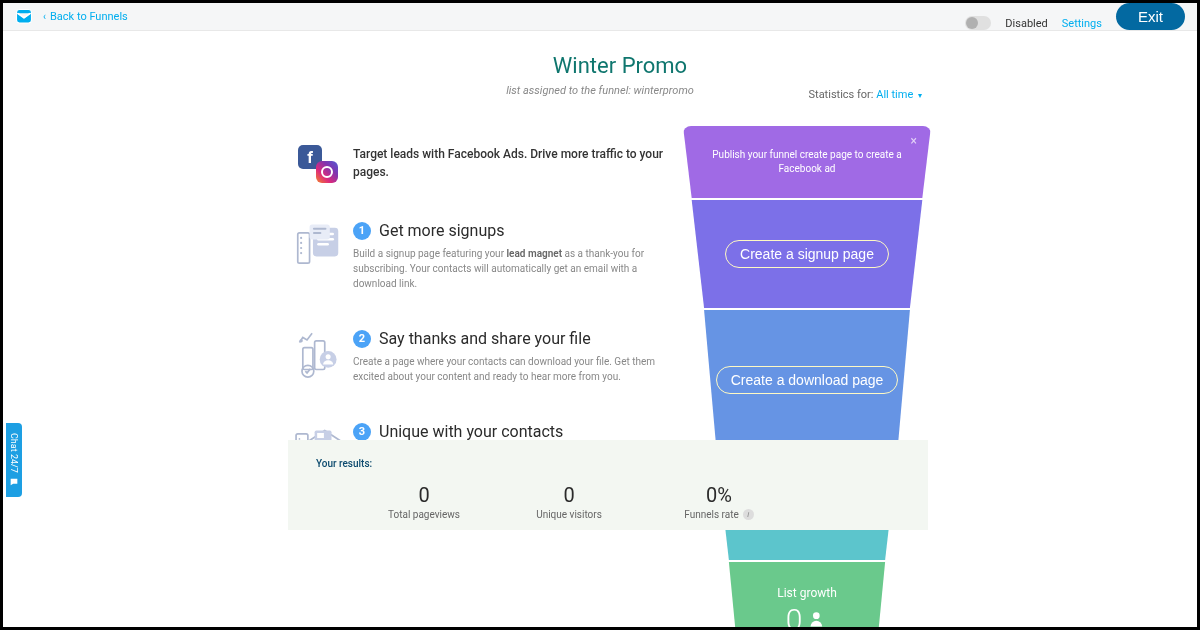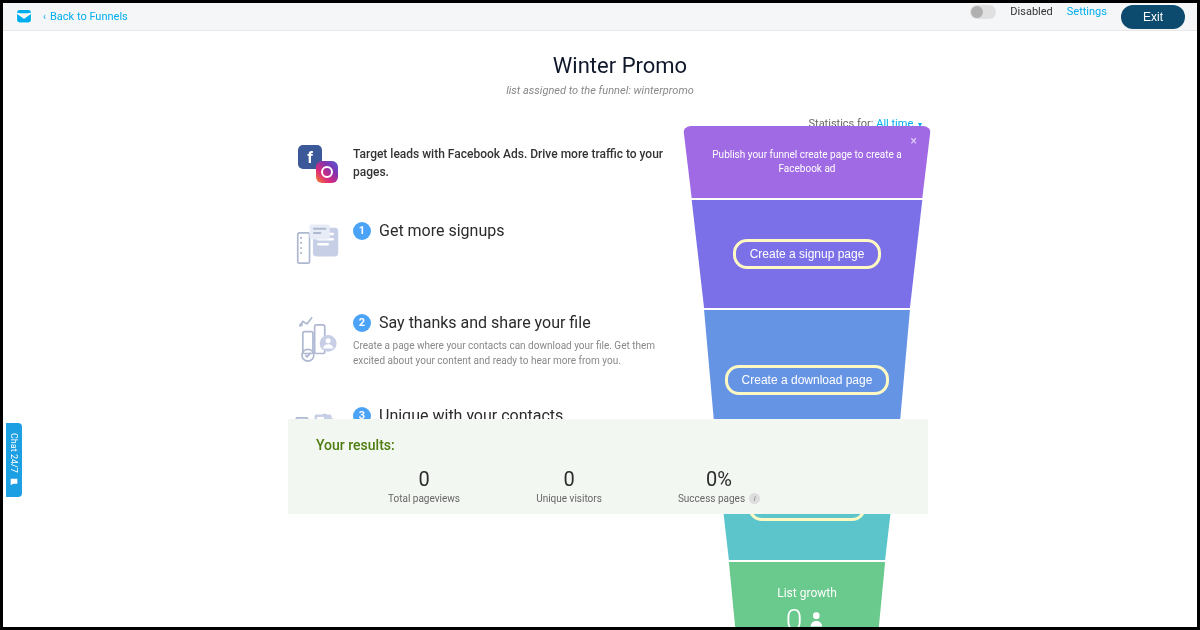--- a/index.html
+++ b/index.html
@@ -4,33 +4,33 @@
 <style>
 * { margin: 0; padding: 0; box-sizing: border-box; }
 body { font-family: -apple-system, BlinkMacSystemFont, "Segoe UI", Roboto, Helvetica, Arial, sans-serif; background: #fff; width: 1200px; height: 630px; overflow: hidden; position: relative; border: 3px solid #000; }
 
 
 .topbar { height: 28px; background: #f5f6f7; display: flex; align-items: center; padding: 0 12px; border-bottom: 1px solid #e8e8e8; }
 .topbar-left { display: flex; align-items: center; gap: 10px; }
 .logo { width: 18px; height: 18px; }
 .back-link { color: #00aeef; font-size: 11px; display: flex; align-items: center; gap: 4px; cursor: pointer; }
 .back-link .chev { font-size: 10px; }
-.topbar-right { margin-left: auto; display: flex; align-items: flex-start; gap: 14px; }
+.topbar-right { margin-left: auto; display: flex; align-items: flex-end; gap: 14px; }
 .toggle { width: 26px; height: 14px; background: #e0e0e0; border-radius: 10px; position: relative; }
 .toggle .knob { width: 12px; height: 12px; background: #b0b0b0; border-radius: 50%; position: absolute; top: 1px; left: 1px; }
 .disabled-label { font-size: 11px; color: #333; }
 .settings-link { color: #00aeef; font-size: 11px; cursor: pointer; }
-.exit-btn { background: #0c4a6e; color: #fff; border: none; border-radius: 14px; padding: 5px 22px; font-size: 12px; cursor: pointer; }
+.exit-btn { background: #0369a1; color: #fff; border: none; border-radius: 14px; padding: 5px 22px; font-size: 15px; cursor: pointer; }
 
 
 .content { padding: 22px 0 0 0; position: relative; }
-.title { text-align: center; font-size: 22px; color: #0f172a; font-weight: 400; padding-left: 40px; }
+.title { text-align: center; font-size: 22px; color: #0f766e; font-weight: 400; padding-left: 40px; }
 .subtitle { text-align: center; font-size: 11px; color: #888; margin-top: 6px; font-style: italic; }
 
-.stats-for { position: absolute; right: 275px; top: 86px; font-size: 11px; color: #666; }
+.stats-for { position: absolute; right: 275px; top: 57px; font-size: 11px; color: #666; }
 .stats-for .alltime { color: #00aeef; cursor: pointer; }
 .stats-for .caret { color: #00aeef; font-size: 8px; margin-left: 2px; }
 
 .main-area { display: flex; padding: 0 0 0 280px; margin-top: 48px; }
 .left-col { width: 400px; }
 .step { display: flex; margin-bottom: 38px; }
 .step-icon { width: 70px; flex-shrink: 0; display: flex; align-items: flex-start; justify-content: center; }
 .step-body { padding-right: 12px; }
 .step-title-row { display: flex; align-items: center; gap: 8px; margin-bottom: 6px; }
 .step-num { width: 18px; height: 18px; background: #4ba3f7; color: #fff; border-radius: 50%; display: flex; align-items: center; justify-content: center; font-size: 11px; font-weight: bold; }
@@ -46,25 +46,25 @@
 .fb1 { background: #a06ae5; height: 72px; clip-path: polygon(0% 0%, 100% 0%, 96.5% 100%, 3.5% 100%); border-top-left-radius: 8px; border-top-right-radius: 8px; }
 .fb1 .close-x { position: absolute; top: 8px; right: 14px; color: rgba(255,255,255,0.7); font-size: 12px; cursor: pointer; }
 .fb1 .msg { font-size: 10px; line-height: 1.4; padding: 0 26px; }
 .fb2 { background: #7c70e8; height: 108px; margin-top: 2px; clip-path: polygon(3.5% 0%, 96.5% 0%, 91.5% 100%, 8.5% 100%); }
 .fb3 { background: #6694e4; height: 140px; margin-top: 2px; clip-path: polygon(8.5% 0%, 91.5% 0%, 86.5% 100%, 13.5% 100%); }
 .fb4 { background: #5cc5cc; height: 108px; margin-top: 2px; clip-path: polygon(13.5% 0%, 86.5% 0%, 81.5% 100%, 18.5% 100%); }
 .fb5 { background: #6ac98c; height: 90px; margin-top: 2px; clip-path: polygon(18.5% 0%, 81.5% 0%, 78% 100%, 22% 100%); padding-top: 8px; }
 .fb5 .lg-label { font-size: 12px; }
 .fb5 .lg-row { display: flex; align-items: center; gap: 6px; margin-top: 2px; }
 .fb5 .lg-val { font-size: 30px; font-weight: 300; }
-.funnel-btn { border: 3px solid #fef9c3; background: transparent; color: #fff; border-radius: 14px; padding: 5px 14px; font-size: 12px; cursor: pointer; }
+.funnel-btn { border: 1px solid #fef9c3; background: transparent; color: #fff; border-radius: 14px; padding: 5px 14px; font-size: 14px; cursor: pointer; }
 
 
 .results-bar { position: absolute; left: 285px; bottom: 0; width: 640px; background: #f3f7f2; padding: 18px 28px 10px 28px; }
-.results-title { font-size: 14px; color: #4d7c0f; margin-bottom: 14px; font-weight: 500; }
+.results-title { font-size: 10px; color: #0c4a6e; margin-bottom: 14px; font-weight: 500; }
 .results-row { display: flex; gap: 20px; }
 .result-item { text-align: center; flex: 0 0 auto; }
 .ri1 { margin-left: 48px; width: 120px; }
 .ri2 { width: 130px; }
 .ri3 { width: 130px; }
 .result-val { font-size: 20px; color: #2b2b2b; }
 .result-label { font-size: 10px; color: #666; margin-top: 2px; display: flex; align-items: center; justify-content: center; gap: 4px; }
 .info-i { width: 11px; height: 11px; border-radius: 50%; background: #ddd; color: #888; font-size: 8px; font-style: italic; display: inline-flex; align-items: center; justify-content: center; }
 
 
@@ -145,20 +145,23 @@
               <rect x="22" y="4" width="24" height="18" rx="3" fill="#e8ecf7"></rect>
               <rect x="26" y="8" width="16" height="2.5" rx="1.2" fill="#aeb8d0"></rect>
               <rect x="26" y="13" width="10" height="2.5" rx="1.2" fill="#aeb8d0"></rect>
             </svg>
         </div>
         <div class="step-body">
           <div class="step-title-row">
             <div class="step-num">1</div>
             <div class="step-title">Get more signups</div>
           </div>
+          <div class="step-desc">
+            <span>Build a signup page featuring your </span><b>lead magnet</b><span> as a thank-you for subscribing. Your contacts will automatically get an email with a download link.</span>
+          </div>
         </div>
       </div>
 
       <div class="step">
         <div class="step-icon">
           <svg class="icon-svg" viewBox="0 0 64 64">
               <rect x="14" y="22" width="12" height="26" rx="2" fill="none" stroke="#aeb8d0" stroke-width="2"></rect>
               <rect x="28" y="14" width="12" height="34" rx="2" fill="none" stroke="#aeb8d0" stroke-width="2"></rect>
               <circle cx="12" cy="14" r="2" fill="#aeb8d0"></circle>
               <path d="M10 16 l4 -6 l5 3 l6 -8" fill="none" stroke="#aeb8d0" stroke-width="2"></path>
@@ -238,21 +241,21 @@
         <div class="result-val">0</div>
         <div class="result-label">Total pageviews</div>
       </div>
       <div class="result-item ri2">
         <div class="result-val">0</div>
         <div class="result-label">Unique visitors</div>
       </div>
       <div class="result-item ri3">
         <div class="result-val">0%</div>
         <div class="result-label">
-            <span>Success pages</span>
+            <span>Funnels rate</span>
             <span class="info-i">i</span>
           </div>
       </div>
     </div>
   </div>
 
 </div>
 
 <div class="chat-tab">
   <span>Chat 24/7</span>

